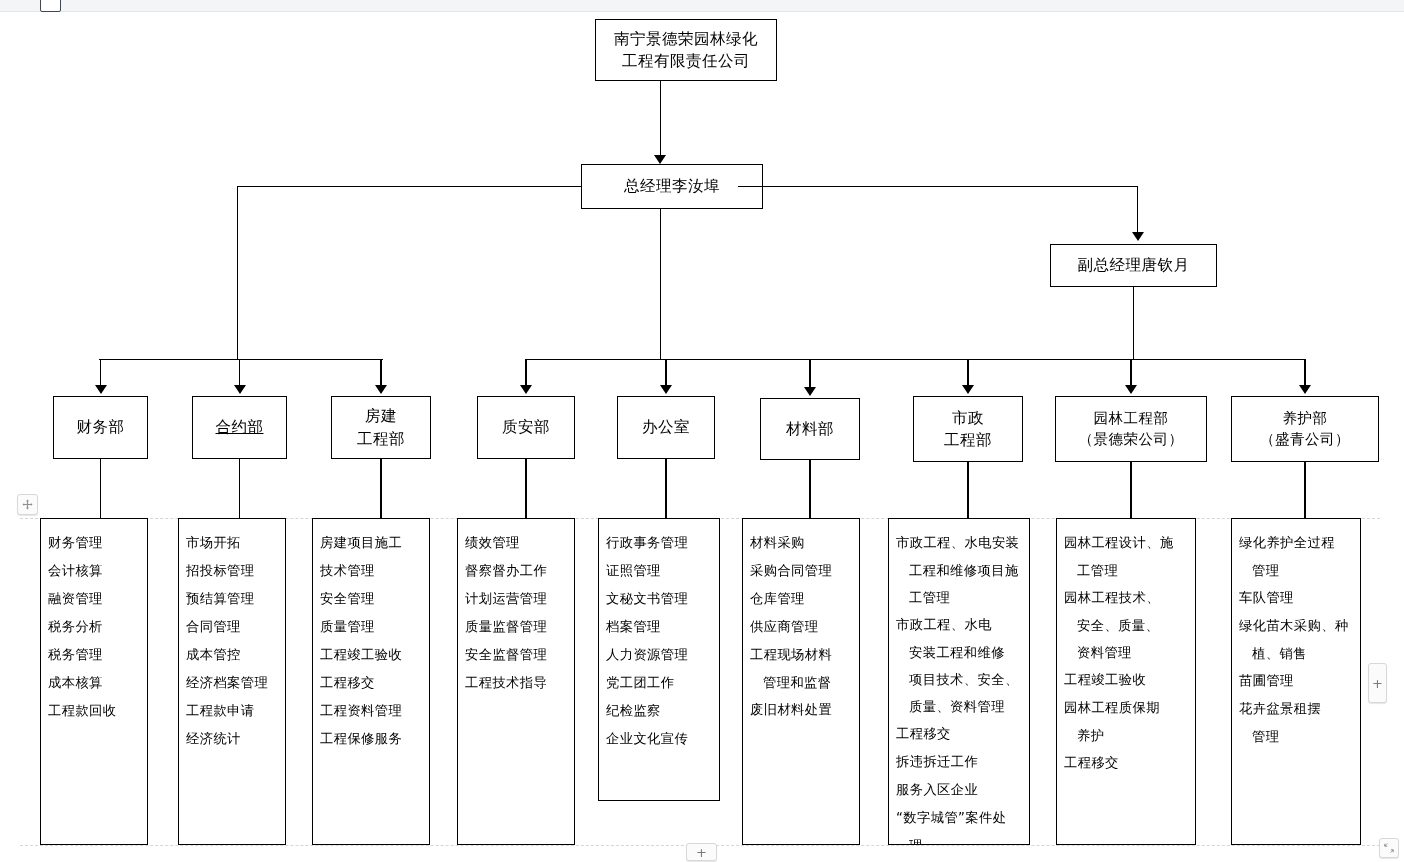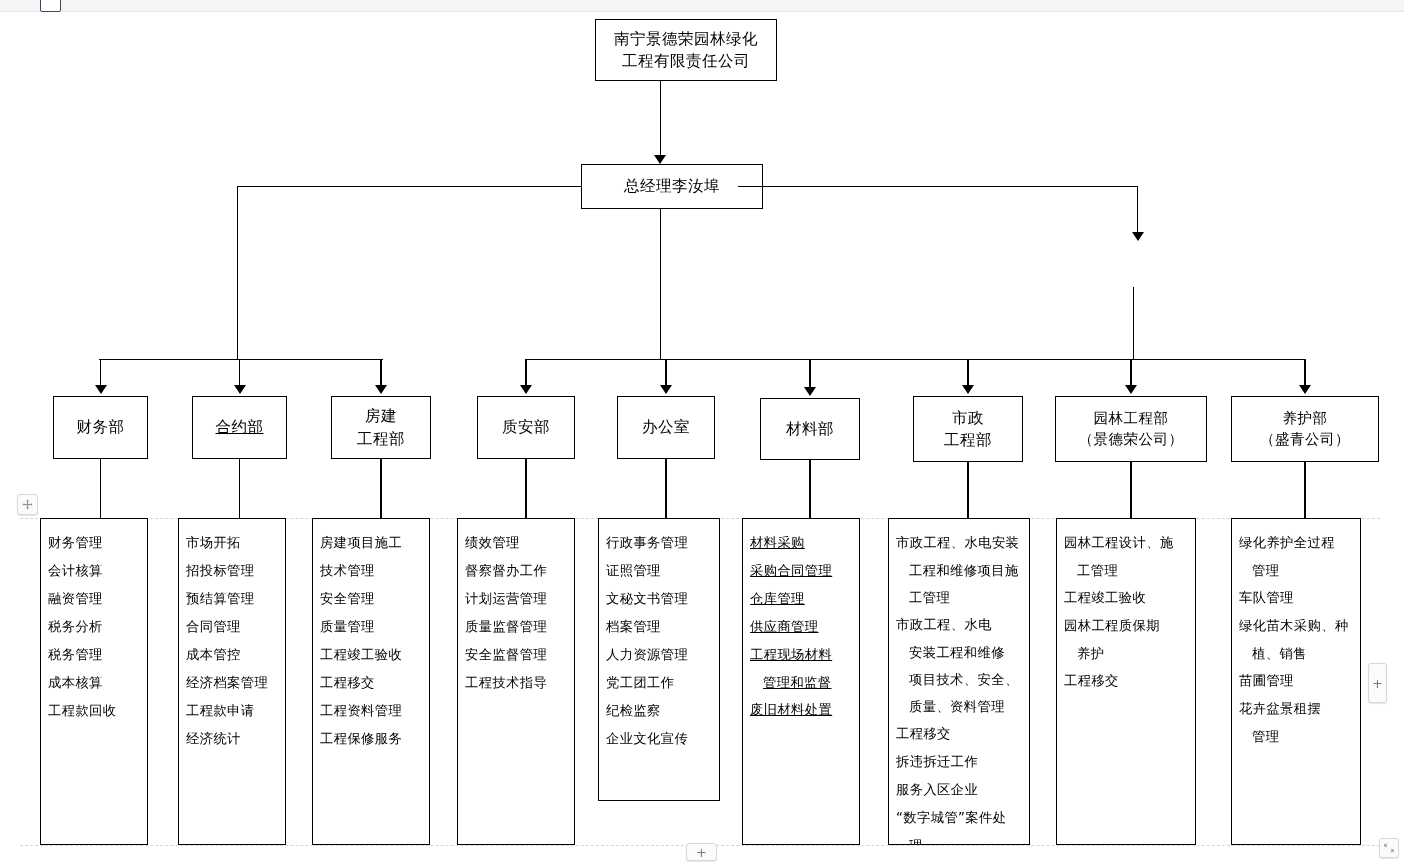--- a/index.html
+++ b/index.html
@@ -92,20 +92,21 @@
 
   <div class="arrow" style="left:654px;top:155px;"></div>
   <div class="ln lnv" style="left:659.5px;top:81px;height:76px;"></div>
 
   <div class="box" style="left:581px;top:164px;width:182px;height:45px;">总经理李汝埠</div>
 
   <div class="ln lnh" style="left:738px;top:186px;width:400px;"></div>
   <div class="ln lnv" style="left:1137px;top:186px;height:48px;"></div>
   <div class="arrow" style="left:1132px;top:232px;"></div>
 
+  <div class="box" style="left:1050px;top:244px;width:167px;height:43px;">副总经理唐钦月</div>
 
   <div class="ln lnh" style="left:237px;top:186px;width:344px;"></div>
   <div class="ln lnv" style="left:237px;top:186px;height:174px;"></div>
 
   <div class="ln lnv" style="left:659.5px;top:209px;height:151px;"></div>
 
   <div class="ln lnv" style="left:1133px;top:287px;height:73px;"></div>
 
   <div class="ln lnh" style="left:99px;top:359px;width:284px;"></div>
 
@@ -177,21 +178,21 @@
         <span class="li"><span class="dot"></span>档案管理</span>
         <span class="li"><span class="dot"></span>人力资源管理</span>
         <span class="li"><span class="dot"></span>党工团工作</span>
         <span class="li"><span class="dot"></span>纪检监察</span>
         <span class="li"><span class="dot"></span>企业文化宣传</span>
       </div>
       <div class="ln lnv" style="left: 809.35px; top: 359px; height: 29px;"></div>
       <div class="arrow" style="left: 804px; top: 387px;"></div>
       <div class="box" style="left: 760px; top: 398px; width: 100px; height: 62px;">材料部</div>
       <div class="ln lnv" style="left: 809.35px; top: 460px; height: 58px;"></div>
-      <div class="listbox" style="left: 742px; top: 518px; width: 118px; height: 327px; text-decoration: underline;">
+      <div class="listbox" style="left: 742px; top: 518px; width: 118px; height: 327px;">
         <span class="li"><span class="dot"></span>材料采购</span>
         <span class="li"><span class="dot"></span>采购合同管理</span>
         <span class="li"><span class="dot"></span>仓库管理</span>
         <span class="li"><span class="dot"></span>供应商管理</span>
         <span class="li"><span class="dot"></span>工程现场材料
 管理和监督</span>
         <span class="li"><span class="dot"></span>废旧材料处置</span>
       </div>
       <div class="ln lnv" style="left: 967.35px; top: 359px; height: 27px;"></div>
       <div class="arrow" style="left: 962px; top: 385px;"></div>
@@ -213,20 +214,23 @@
 理</span>
       </div>
       <div class="ln lnv" style="left: 1130.35px; top: 359px; height: 27px;"></div>
       <div class="arrow" style="left: 1125px; top: 385px;"></div>
       <div class="box" style="left: 1055px; top: 396px; width: 152px; height: 66px; font-size: 14.5px;">园林工程部
 （景德荣公司）</div>
       <div class="ln lnv" style="left: 1130.35px; top: 462px; height: 56px;"></div>
       <div class="listbox" style="left: 1056px; top: 518px; width: 140px; height: 327px;">
         <span class="li"><span class="dot"></span>园林工程设计、施
 工管理</span>
+        <span class="li"><span class="dot"></span>园林工程技术、
+安全、质量、
+资料管理</span>
         <span class="li"><span class="dot"></span>工程竣工验收</span>
         <span class="li"><span class="dot"></span>园林工程质保期
 养护</span>
         <span class="li"><span class="dot"></span>工程移交</span>
       </div>
       <div class="ln lnv" style="left: 1304.35px; top: 359px; height: 27px;"></div>
       <div class="arrow" style="left: 1299px; top: 385px;"></div>
       <div class="box" style="left: 1231px; top: 396px; width: 148px; height: 66px; font-size: 14.5px;">养护部
 （盛青公司）</div>
       <div class="ln lnv" style="left: 1304.35px; top: 462px; height: 56px;"></div>

